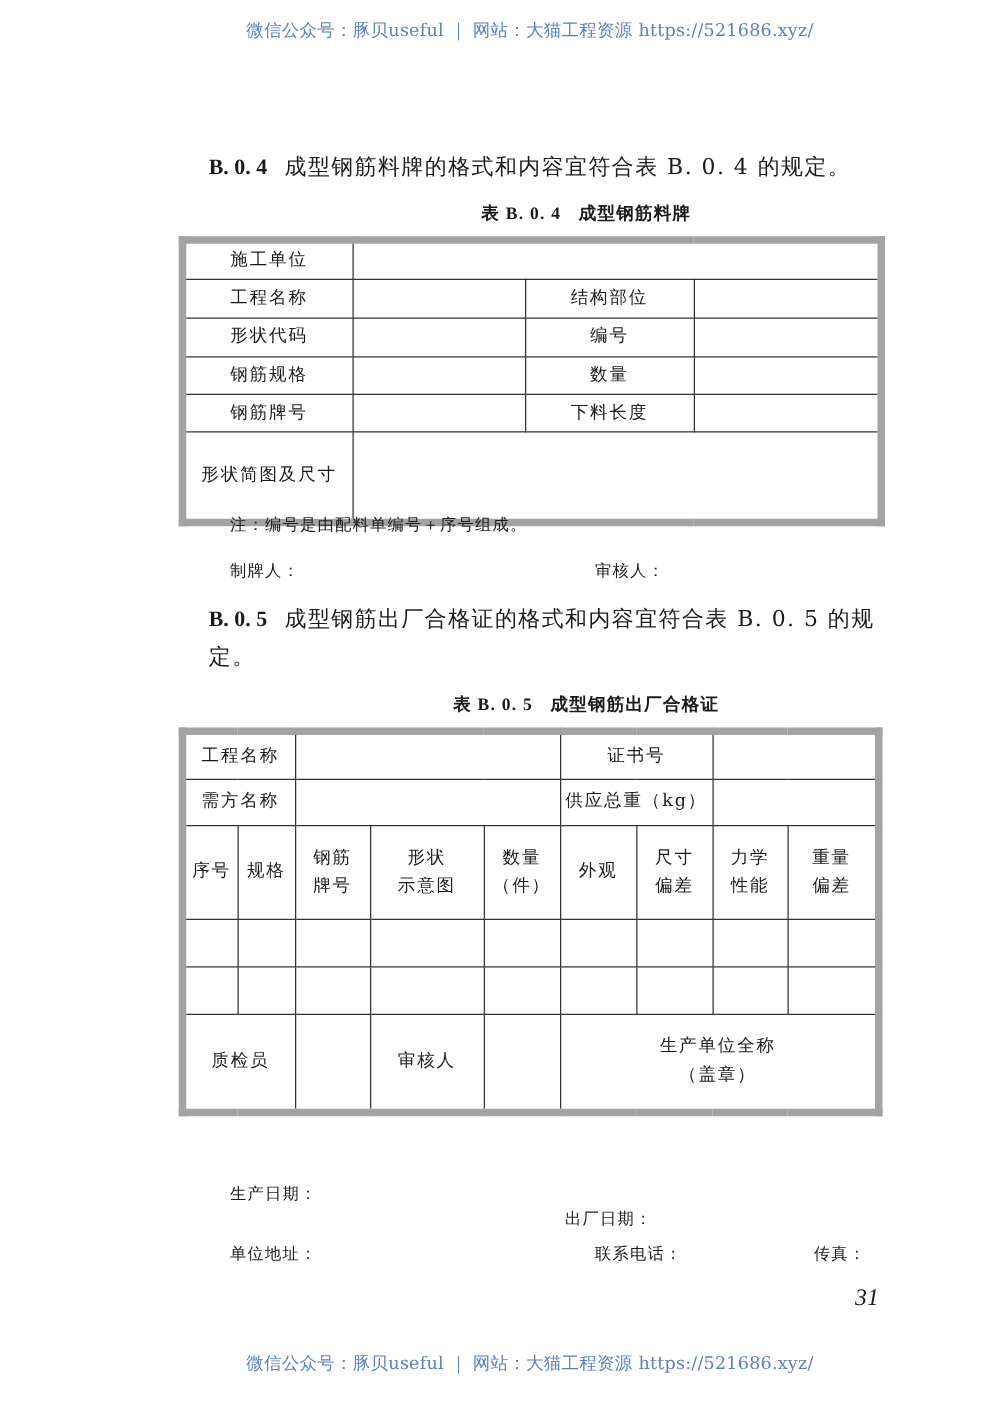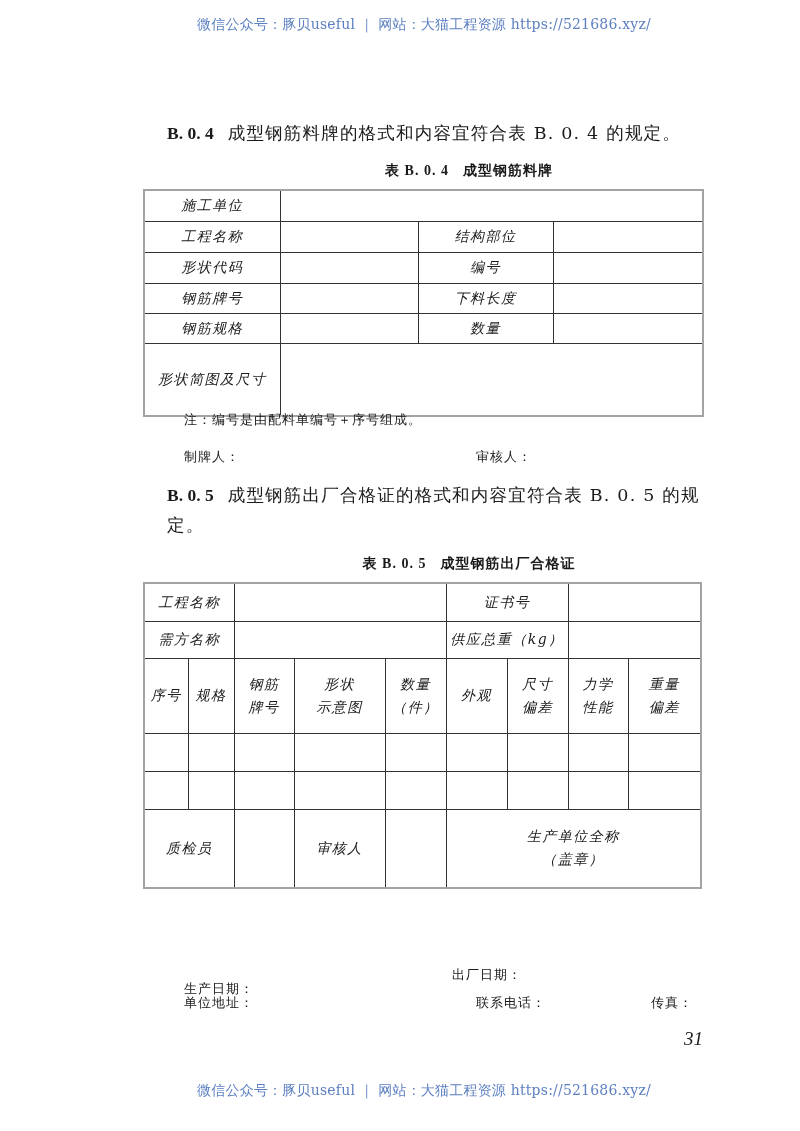--- a/index.html
+++ b/index.html
@@ -7,21 +7,21 @@
          font-family:"DejaVu Serif","Liberation Serif",serif; color:#1a1a1a; }
   .abs { position:absolute;padding-left:24px; }
   .watermark { left:0; width:800px; text-align:center; font-size:14px; color:#5b7fc0;
                font-family:"DejaVu Serif","Liberation Serif",serif; letter-spacing:0.2px; }
   .clause { font-size:17.5px; line-height:30px; left:143px; width:560px; letter-spacing:1.2px; }
   .clause b { font-family:"Liberation Serif",serif; font-weight:bold; margin-right:14px; letter-spacing:0; }
   .tcap { left:0; width:800px; text-align:center; font-size:14px; font-weight:bold;
           font-family:"DejaVu Sans","Liberation Sans",sans-serif; letter-spacing:1px;margin-left:45px; }
   .tcap .num { margin-right:14px; font-family:"Liberation Serif",serif; }
   table.form { position:absolute; border-collapse:collapse; table-layout:fixed;
-               border:2px solid #a3a3a3;font-style:italic; }
+               border:6px solid #a3a3a3; }
   table.form td { border:1px solid #333; padding:0; text-align:center; vertical-align:middle;
                   font-size:14px; letter-spacing:1.5px; line-height:23px; }
   .note { font-size:13px; letter-spacing:1px; }
   .pagenum { left:660px; top:1028px; font-size:19px; font-style:italic;
              font-family:"Liberation Serif",serif; }
 </style>
 </head>
 <body>
 
 <div class="abs watermark" style="top:16px;">微信公众号：豚贝useful ｜ 网站：大猫工程资源 https://521686.xyz/</div>
@@ -52,29 +52,29 @@
     <td>结构部位</td>
     <td></td>
   </tr>
   <tr style="height:31px">
     <td>形状代码</td>
     <td></td>
     <td>编号</td>
     <td></td>
   </tr>
   <tr style="height:30px">
+    <td>钢筋规格</td>
+    <td></td>
+    <td>数量</td>
+    <td></td>
+  </tr>
+  <tr style="height:30px">
     <td>钢筋牌号</td>
     <td></td>
     <td>下料长度</td>
-    <td></td>
-  </tr>
-  <tr style="height:30px">
-    <td>钢筋规格</td>
-    <td></td>
-    <td>数量</td>
     <td></td>
   </tr>
   <tr style="height:73px">
     <td>形状简图及尺寸</td>
     <td colspan="3"></td>
   </tr>
 </tbody>
   </table>
 
 <div class="abs note" style="left:160px; top:411px;">注：编号是由配料单编号＋序号组成。</div>
@@ -150,21 +150,21 @@
   <tr style="height:79px">
     <td colspan="2">质检员</td>
     <td></td>
     <td>审核人</td>
     <td></td>
     <td colspan="4"><span>生产单位全称</span><br><span>（盖章）</span></td>
   </tr>
 </tbody>
   </table>
 
-<div class="abs note" style="left:160px; top:980px;text-align:right;">生产日期：</div>
+<div class="abs note" style="left:160px; top:946px;text-align:right;">生产日期：</div>
 <div class="abs note" style="left:428px; top:966px;">出厂日期：</div>
 <div class="abs note" style="left:160px; top:994px;">单位地址：</div>
 <div class="abs note" style="left:452px; top:994px;">联系电话：</div>
 <div class="abs note" style="left:627px; top:994px;">传真：</div>
 
 <div class="abs pagenum">31</div>
 
 <div class="abs watermark" style="top:1082px;">微信公众号：豚贝useful ｜ 网站：大猫工程资源 https://521686.xyz/</div>
 
 </body></html>

